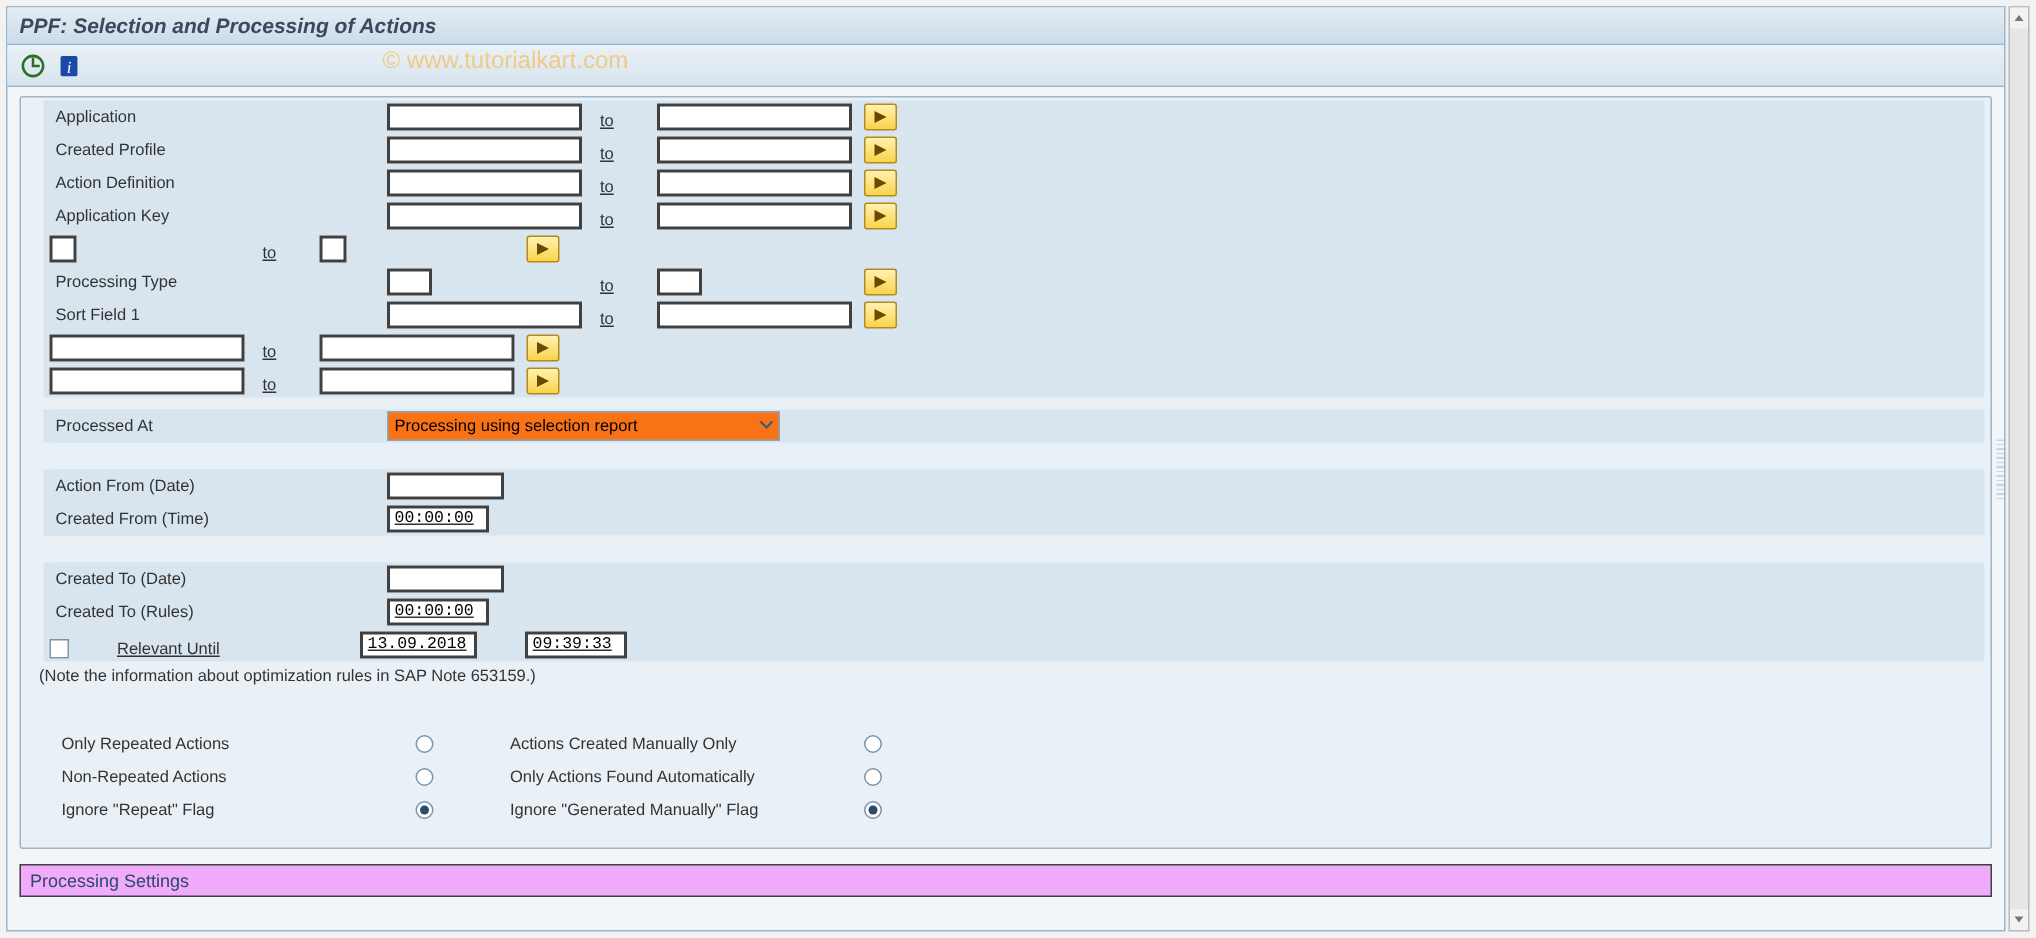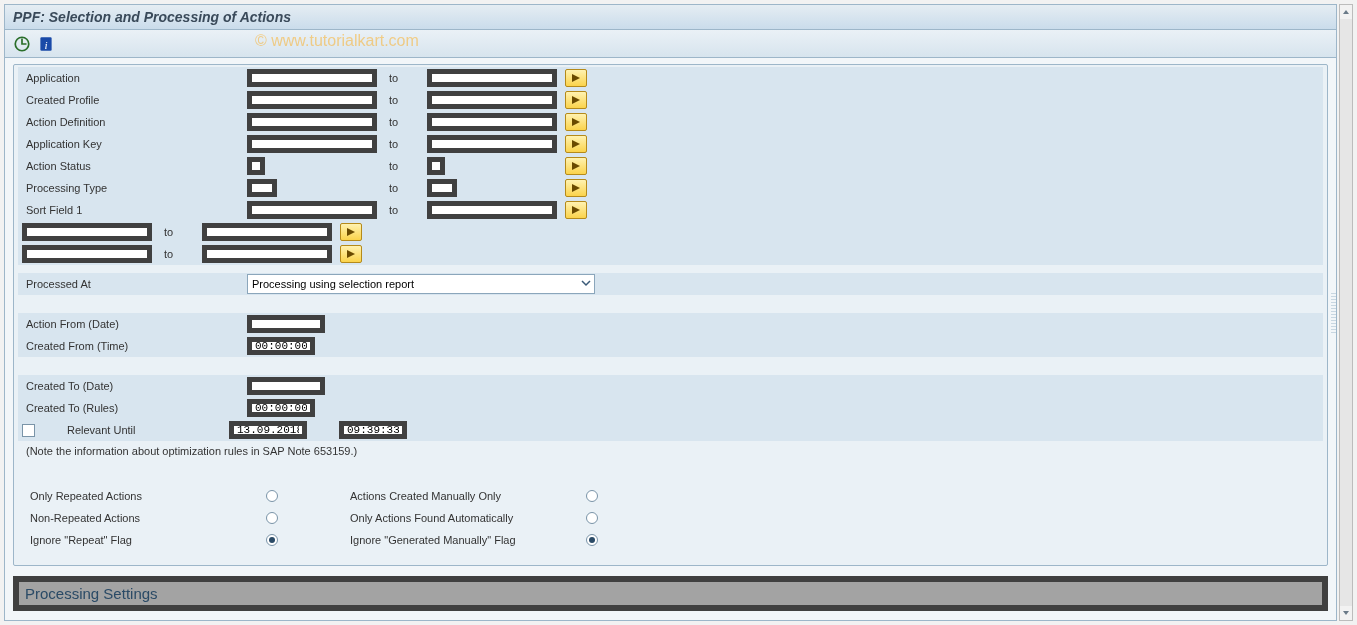--- a/index.html
+++ b/index.html
@@ -66,33 +66,34 @@
     padding: 3px 6px 4px 6px;
   }
   .form {
     padding: 2px 4px 8px 4px;
   }
   .row {
     display: flex;
     align-items: center;
     height: 22px;
     padding: 0 4px;
+    margin-left: 11px;
   }
   .row.alt { background: #d8e5ef; }
   .label {
     width: 225px;
     padding-left: 4px;
     background: #d8e5ef;
     height: 22px;
     display:flex;
     align-items:center;
   }
-  .field-cell { display:flex; align-items:center; gap:4px; }
+  .field-cell { display:flex; align-items:flex-end; gap:4px;text-decoration:underline; }
   .f-input {
-    border: 5px solid #404040;
+    border: 2px solid #404040;
     background: #fff;
     height: 18px;
     font-size: 11px;
     padding: 0 3px;
   }
   .w-lg { width: 130px; }
   .w-xs { width: 18px; }
   .w-sm { width: 30px; }
   .w-date { width: 78px; }
   .w-time { width: 68px; font-family: "Courier New", monospace; }
@@ -102,24 +103,24 @@
     background: linear-gradient(#fff2b0, #fbd34b);
     border: 1px solid #b58a1a;
     border-radius: 2px;
     display:inline-flex; align-items:center; justify-content:center;
     cursor:pointer;
     margin-left: 2px;
   }
   .multi-btn svg { width:10px; height:10px; }
   .select {
     border: 1px solid #8ba6bb;
-    background: #ffffff;
+    background: #f97316;
     height: 20px;
     font-size: 11px;
-    width: 348px;
+    width: 262px;
     padding: 0 20px 0 4px;
     appearance: none;
     position: relative;
   }
   .select-wrap { position: relative; display: inline-block; }
   .select-caret {
     position:absolute; right:4px; top:4px; pointer-events:none;
   }
   .checkbox {
     width:13px; height:13px;
@@ -134,30 +135,30 @@
     background:#fff;
     display:inline-flex; align-items:center; justify-content:center;
     cursor:pointer;
   }
   .radio.sel::after {
     content:""; width:6px; height:6px; border-radius:50%; background:#2a4a66;
   }
   .spacer-row { height: 18px; }
   .note { padding: 4px 8px; color:#333; }
   .radio-grid {
-    display:flex; gap: 60px;
+    display:flex; gap: 28px;
     padding: 6px 4px;
   }
   .radio-col .row { background: transparent; }
   .radio-col .label { background: transparent; width: 240px; }
   .group2-title {
-    background:#a3a3a3;
-    border:6px solid #404040;
+    background:#f0abfc;
+    border:1px solid #404040;
     padding:3px 6px;
-    font-size:15px;
+    font-size:12px;
     color:#2a4a66;
   }
   
   .vscroll {
     position:absolute;
     right:4px; top:4px; bottom:4px;
     width:14px;
     background:#e6e6e6;
     border:1px solid #bcbcbc;
     display:flex; flex-direction:column; justify-content:space-between;
@@ -248,21 +249,20 @@
               <span class="to-lbl" style="margin-left:8px;">to</span>
               <input class="f-input w-lg" style="">
               <span class="multi-btn" style="margin-left:4px;">
                 <svg viewBox="0 0 10 10">
                   <path d="M1 1 L9 5 L1 9 Z" fill="#6a4a00"></path>
                 </svg>
               </span>
             </div>
           </div>
           <div class="row alt">
-            <div class="label">Action Status</div>
             <div class="field-cell">
               <input class="f-input w-xs" style="">
               <span class="to-lbl" style="margin-left:120px;">to</span>
               <input class="f-input w-xs" style="">
               <span class="multi-btn" style="margin-left:116px;">
                 <svg viewBox="0 0 10 10">
                   <path d="M1 1 L9 5 L1 9 Z" fill="#6a4a00"></path>
                 </svg>
               </span>
             </div>

